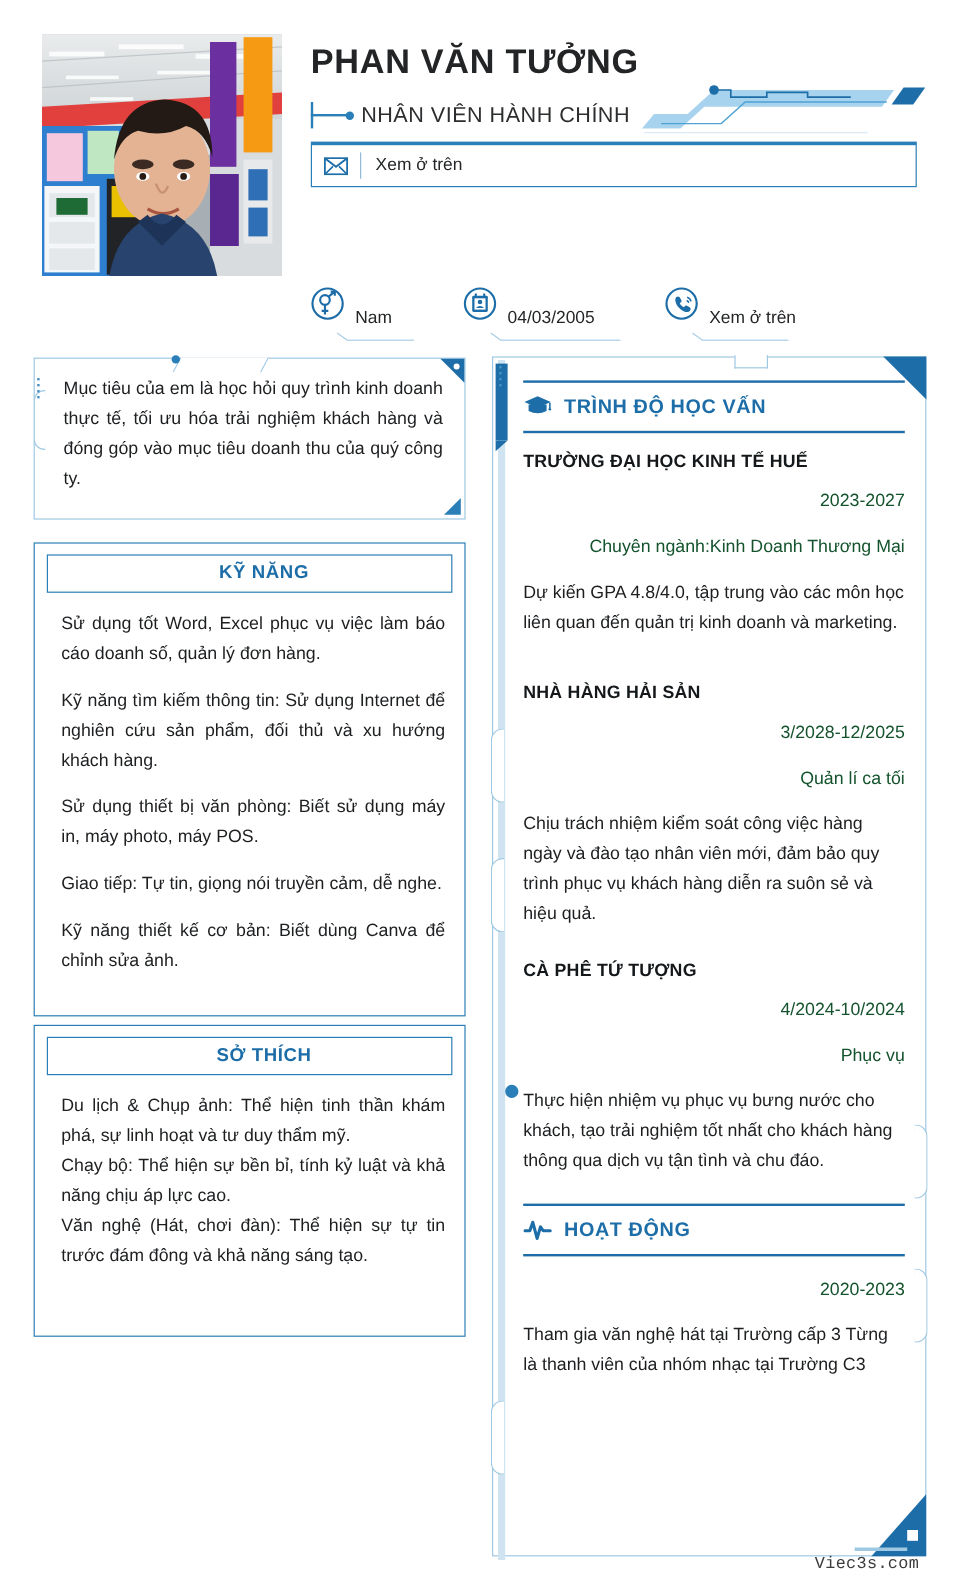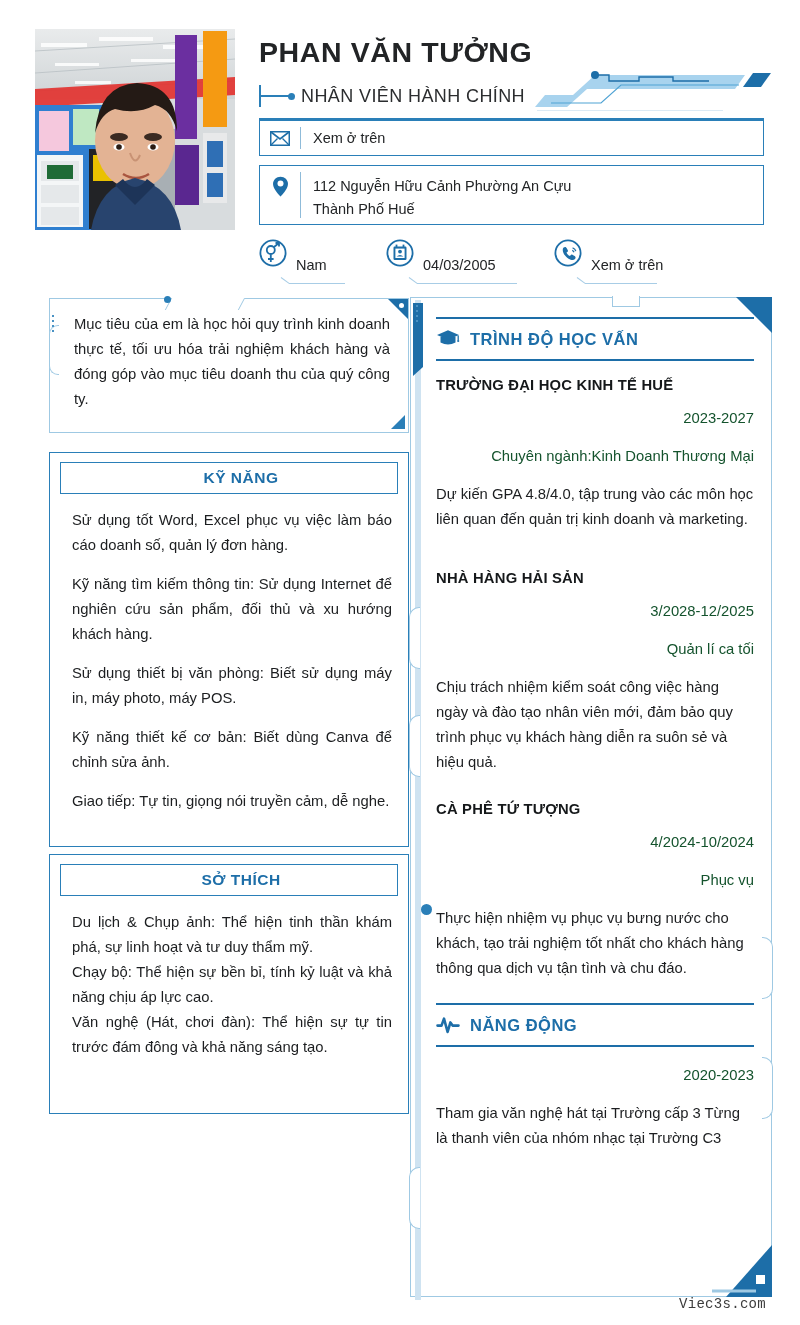--- a/index.html
+++ b/index.html
@@ -52,21 +52,21 @@
   .cb-txt{padding:0 0 0 12px;font-size:14.5px;line-height:23px;color:#232527;}
   .cb-addr .cb-txt{padding-top:9px;}
 
   .mini-row{position:absolute;left:259px;top:233px;width:520px;height:52px;}
   .mini{position:absolute;top:0;display:flex;align-items:center;}
   .mini .mi{width:28px;height:28px;flex:0 0 28px;color:#1d6ea8;}
   .mini .ml{margin-left:9px;font-size:14.5px;color:#232527;white-space:nowrap;margin-top:24px;}
   .mini-line{position:absolute;height:1px;background:#a8cde6;}
 
   
-  .leftcol{position:absolute;left:28px;top:298px;width:360px;margin-left:21px;}
+  .leftcol{position:absolute;left:28px;top:298px;width:360px;}
 
   .obj-box{
     position:relative;border:1px solid #9fc9e3;box-sizing:border-box;
     width:360px;height:135px;background:#fff;
   }
   .obj-text{
     padding:13px 18px 0 24px;font-size:14.8px;line-height:25px;
     text-align:justify;color:#1c1e20;
   }
   .obj-notch{position:absolute;top:-1px;left:118px;width:72px;height:12px;background:#fff;
@@ -244,33 +244,20 @@
         <svg width="20" height="15" viewBox="0 0 20 15">
             <rect x="0.7" y="0.7" width="18.6" height="13.6" fill="#fff" stroke="#1d6ea8" stroke-width="1.6"></rect>
             <path d="M1 1 L10 8 L19 1" stroke="#1d6ea8" stroke-width="1.6" fill="none"></path>
             <path d="M1 14 L7.5 7.6 M19 14 L12.5 7.6" stroke="#1d6ea8" stroke-width="1.4" fill="none"></path>
           </svg>
       </span>
       <span class="cb-div"></span>
       <span class="cb-txt">Xem ở trên</span>
     </div>
 
-    <div class="contact-box cb-addr">
-      <span class="cb-ico">
-        <svg width="17" height="22" viewBox="0 0 17 22">
-            <path d="M8.5 0.8 C4.3 0.8 1 4 1 8 c0 5.2 7.5 12.6 7.5 12.6 S16 13.2 16 8 C16 4 12.7 0.8 8.5 0.8 Z" fill="#1d6ea8"></path>
-            <circle cx="8.5" cy="7.6" r="3" fill="#fff"></circle>
-          </svg>
-      </span>
-      <span class="cb-div"></span>
-      <span class="cb-txt">
-        <span>112 Nguyễn Hữu Cảnh Phường An Cựu</span><br>
-        <span>Thành Phố Huế</span>
-      </span>
-    </div>
 
     <div class="mini-row">
       <div class="mini" style="left:0;">
         <span class="mi">
           <svg viewBox="0 0 28 28">
               <circle cx="14" cy="14" r="12.6" fill="none" stroke="#1d6ea8" stroke-width="1.8"></circle>
               <circle cx="11.8" cy="11" r="4" fill="none" stroke="#1d6ea8" stroke-width="1.8"></circle>
               <path d="M15 8 L20 4 M16.5 4 L20 4 L20 7.5" stroke="#1d6ea8" stroke-width="1.8" fill="none"></path>
               <path d="M11.8 15.2 L11.8 23 M9 20 L14.6 20" stroke="#1d6ea8" stroke-width="1.8" fill="none"></path>
             </svg>
@@ -328,22 +315,22 @@
       <i class="obj-topdot"></i>
       <div class="obj-text">Mục tiêu của em là học hỏi quy trình kinh doanh thực tế, tối ưu hóa trải nghiệm khách hàng và đóng góp vào mục tiêu doanh thu của quý công ty.</div>
     </div>
 
     <div class="panel" style="margin-top:19px;height:395px;">
       <div class="panel-title">KỸ NĂNG</div>
       <div class="panel-body">
         <p class="bullet-p">Sử dụng tốt Word, Excel phục vụ việc làm báo cáo doanh số, quản lý đơn hàng.</p>
         <p class="bullet-p">Kỹ năng tìm kiếm thông tin: Sử dụng Internet để nghiên cứu sản phẩm, đối thủ và xu hướng khách hàng.</p>
         <p class="bullet-p">Sử dụng thiết bị văn phòng: Biết sử dụng máy in, máy photo, máy POS.</p>
+        <p class="bullet-p">Giao tiếp: Tự tin, giọng nói truyền cảm, dễ nghe.</p>
         <p class="bullet-p">Kỹ năng thiết kế cơ bản: Biết dùng Canva để chỉnh sửa ảnh.</p>
-        <p class="bullet-p">Giao tiếp: Tự tin, giọng nói truyền cảm, dễ nghe.</p>
       </div>
     </div>
 
     <div class="panel" style="margin-top:7px;height:260px;">
       <div class="panel-title">SỞ THÍCH</div>
       <div class="panel-body">
         <p class="plain-p" style="white-space:pre-line;">Du lịch &amp; Chụp ảnh: Thể hiện tinh thần khám phá, sự linh hoạt và tư duy thẩm mỹ.
 Chạy bộ: Thể hiện sự bền bỉ, tính kỷ luật và khả năng chịu áp lực cao.
 Văn nghệ (Hát, chơi đàn): Thể hiện sự tự tin trước đám đông và khả năng sáng tạo.</p>
       </div>
@@ -414,21 +401,21 @@
         </div>
       </div>
 
       <div class="sec">
         <div class="sec-hd">
           <span class="sec-ico">
             <svg viewBox="0 0 24 24">
                 <path d="M1.5 12.6 L5.5 12.6 L8 5.6 L11.6 19 L14.4 9.4 L16.6 12.6 L22.5 12.6" stroke="#1d6ea8" stroke-width="2.6" fill="none" stroke-linejoin="round" stroke-linecap="round"></path>
               </svg>
           </span>
-          <span class="sec-ttl">NĂNG ĐỘNG</span>
+          <span class="sec-ttl">HOẠT ĐỘNG</span>
         </div>
         <div class="entry">
           <p class="e-line">2020-2023</p>
           <p class="e-desc">Tham gia văn nghệ hát tại Trường cấp 3 Từng là thanh viên của nhóm nhạc tại Trường C3</p>
         </div>
       </div>
 
     </div>
   </div>
 

